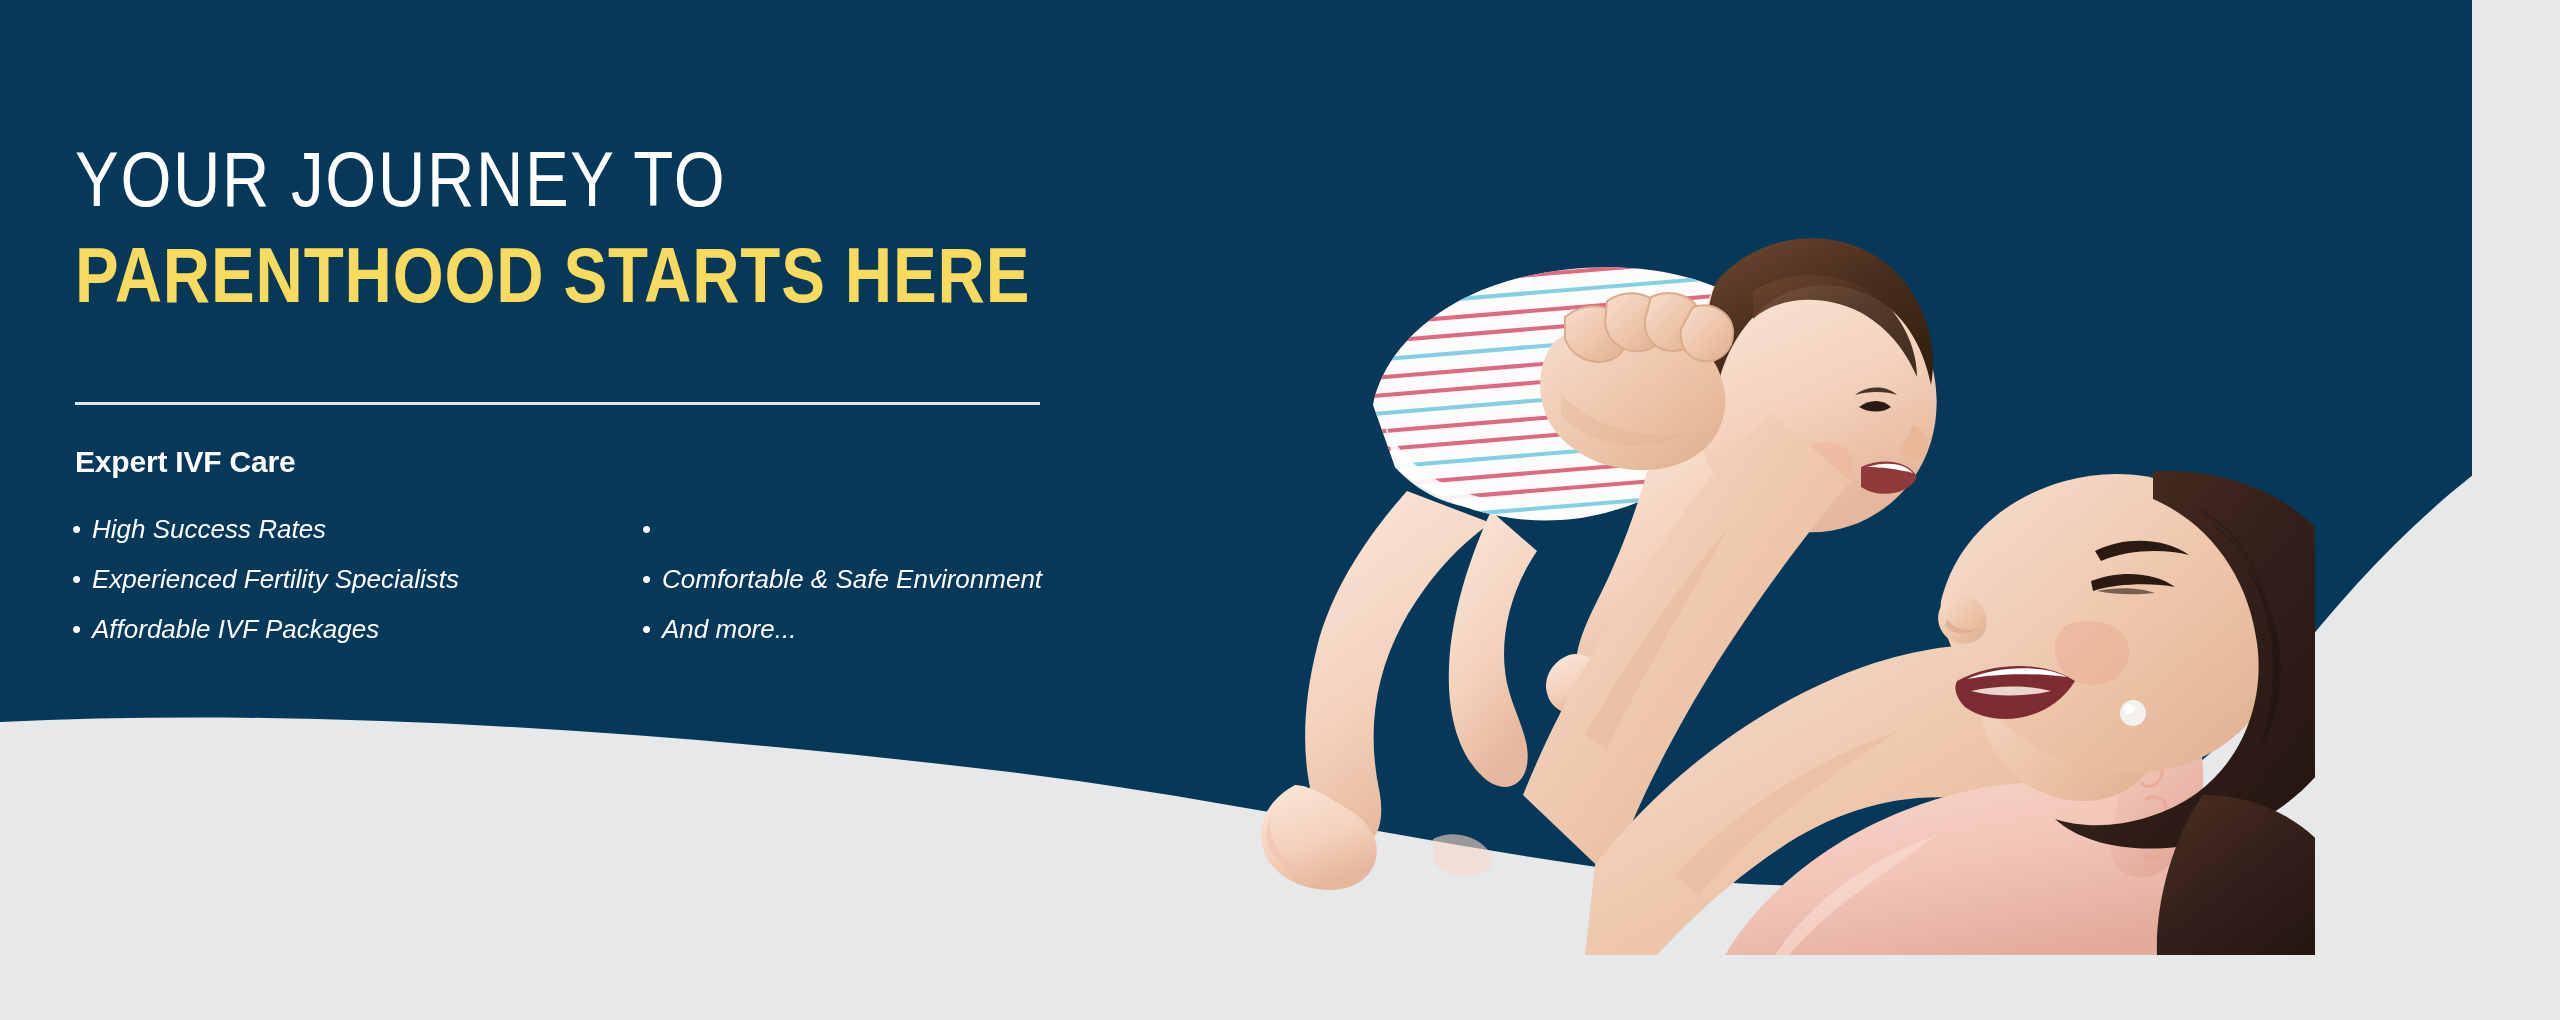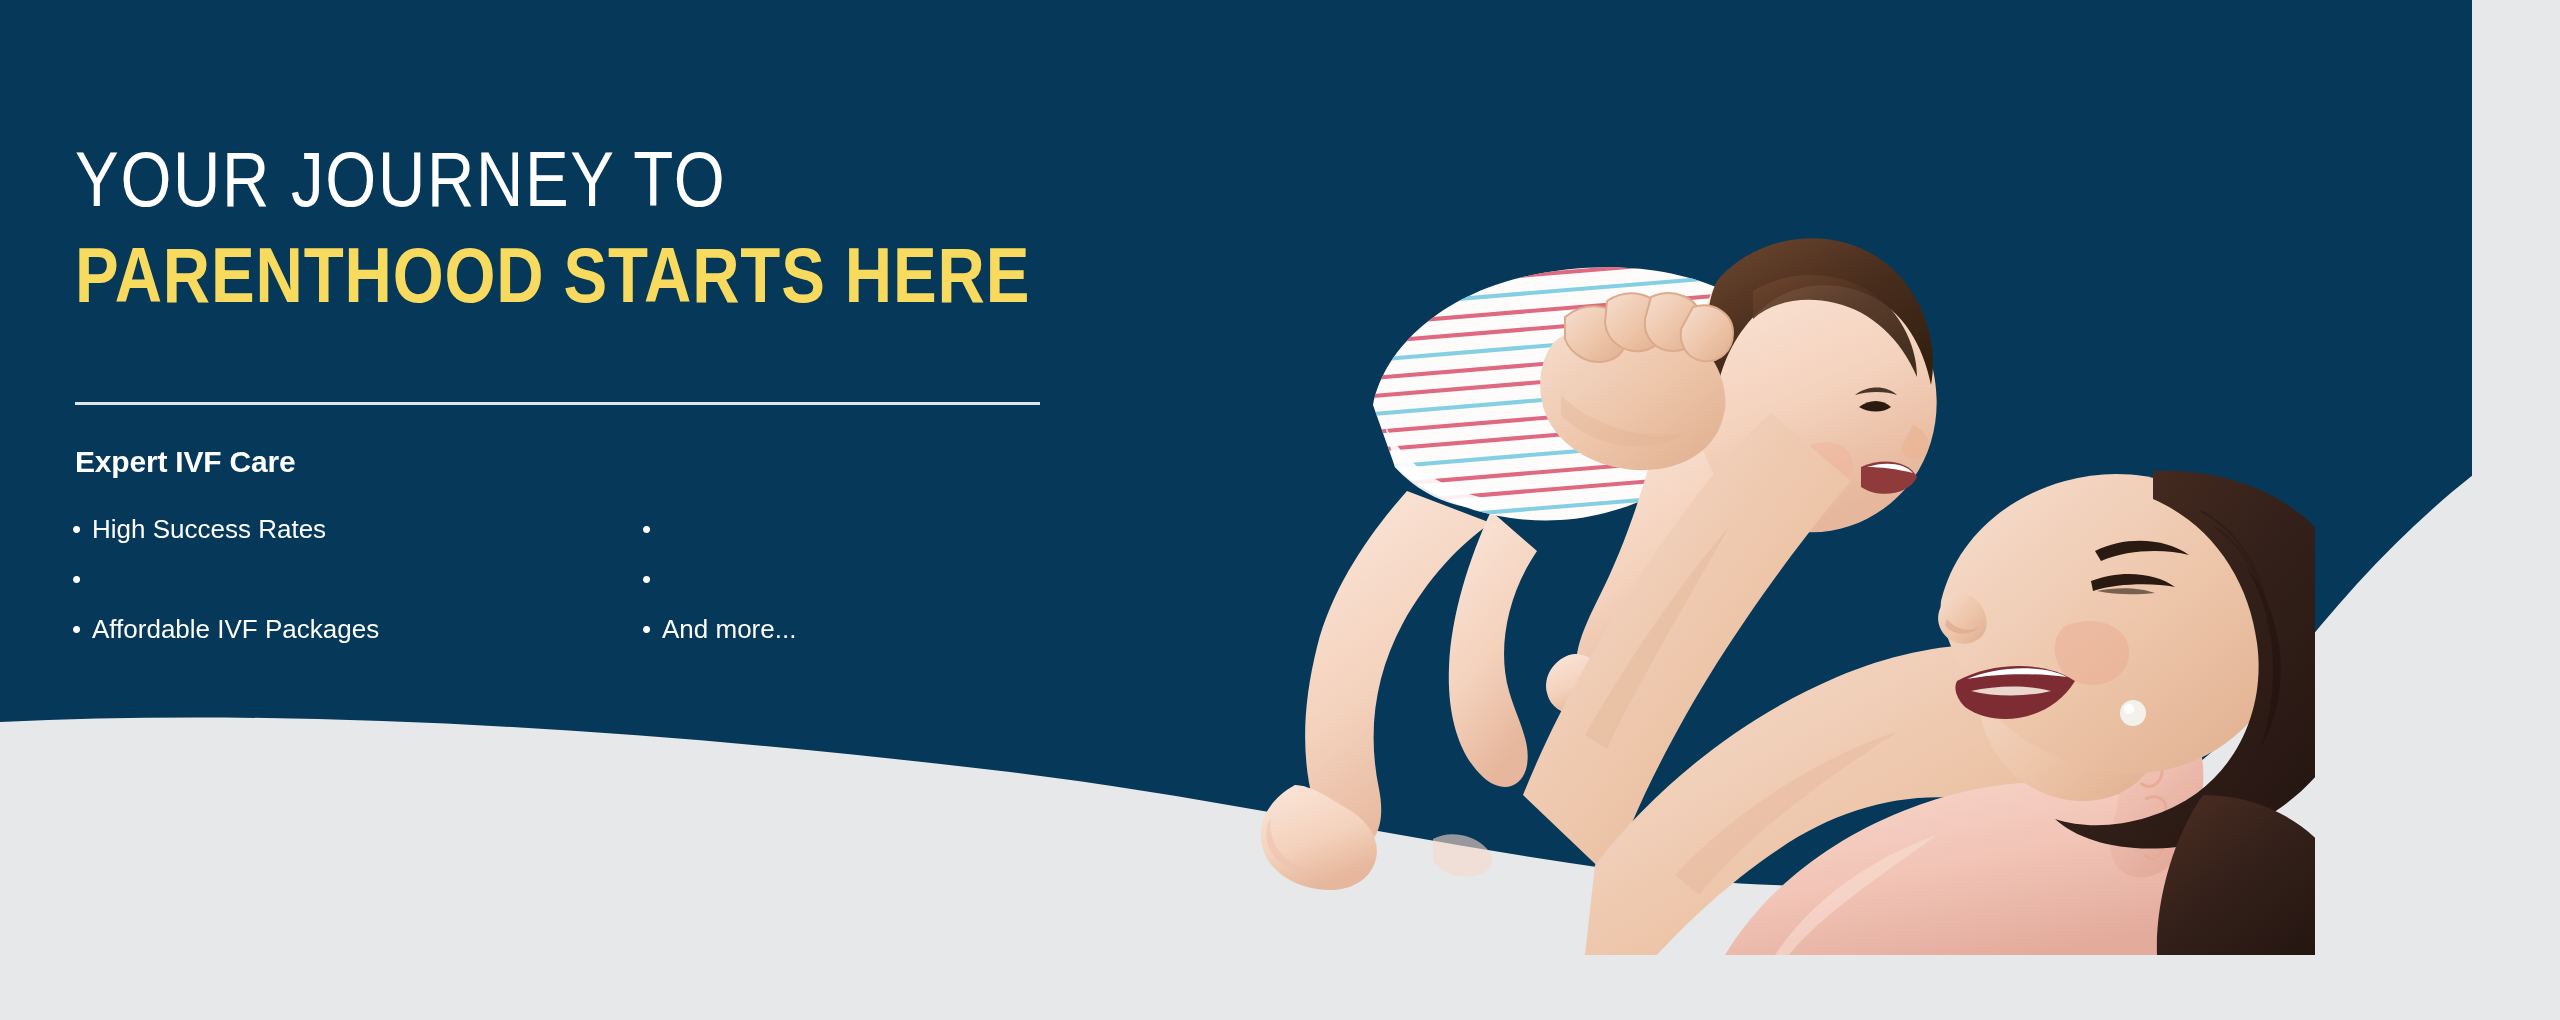--- a/index.html
+++ b/index.html
@@ -104,21 +104,21 @@
     white-space:nowrap;
   }
   .bullet{
     display:inline-block;
     width:20px;
     flex:0 0 20px;
     font-size:26px;
     line-height:1.15;
     color:#ffffff;
   }
-  .feature-text{display:inline-block;}
+  .feature-text{display:inline-block;font-style:italic;}
 </style>
 </head>
 <body>
 
 <div id="banner">
 
   <svg id="bg-wave" viewBox="0 0 2560 1020" preserveAspectRatio="none">
     <rect x="0" y="0" width="2560" height="1020" fill="#e6e8ea"></rect>
     <path fill="#06385a" d="M0,0 L2560,0 L2560,418
              C2460,470 2355,575 2270,690
@@ -385,32 +385,34 @@
   <div id="subheading">Expert IVF Care</div>
 
   <div id="features">
     <div class="feature-col left">
       <div class="feature-item">
         <span class="bullet">•</span>
         <span class="feature-text">High Success Rates</span>
       </div>
       <div class="feature-item">
         <span class="bullet">•</span>
+        <span class="feature-text">Experienced Fertility Specialists</span>
       </div>
       <div class="feature-item">
         <span class="bullet">•</span>
         <span class="feature-text">Affordable IVF Packages</span>
       </div>
     </div>
     <div class="feature-col right">
       <div class="feature-item">
         <span class="bullet">•</span>
       </div>
       <div class="feature-item">
         <span class="bullet">•</span>
+        <span class="feature-text">Comfortable &amp; Safe Environment</span>
       </div>
       <div class="feature-item">
         <span class="bullet">•</span>
         <span class="feature-text">And more...</span>
       </div>
     </div>
   </div>
 
 </div>
 

